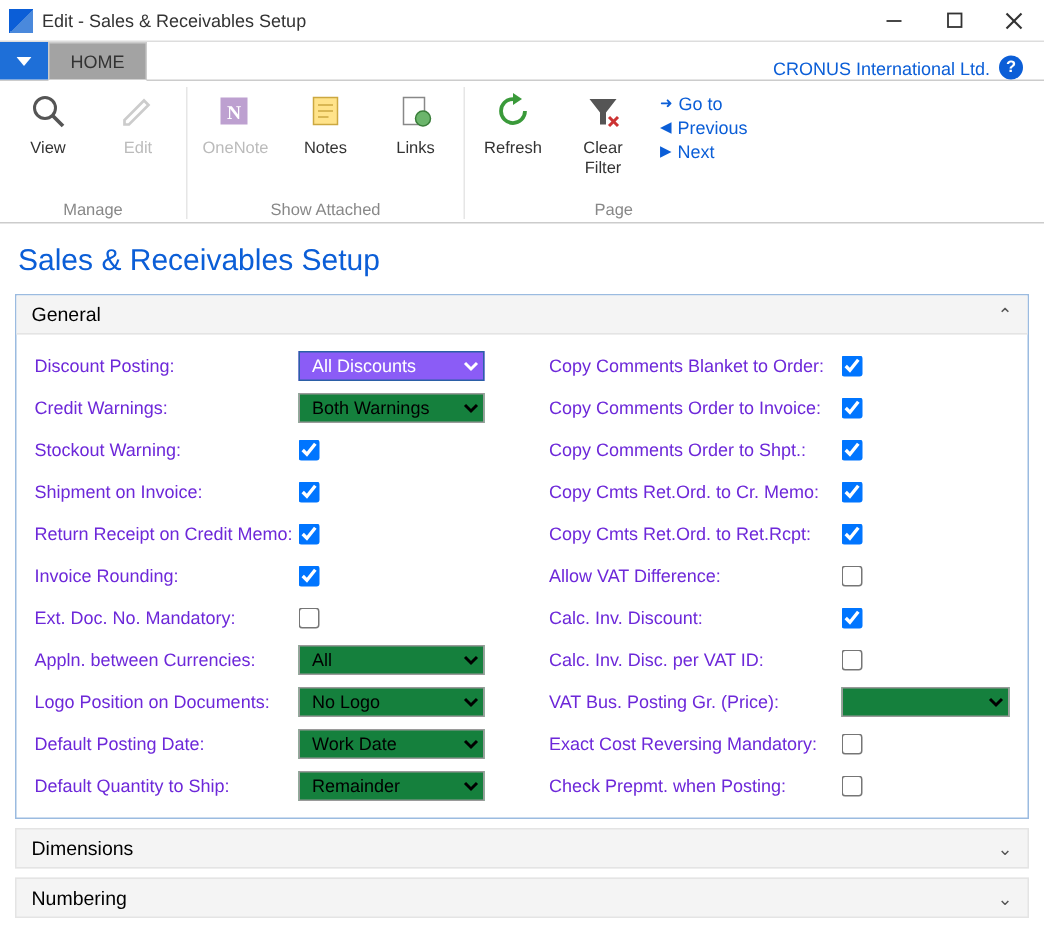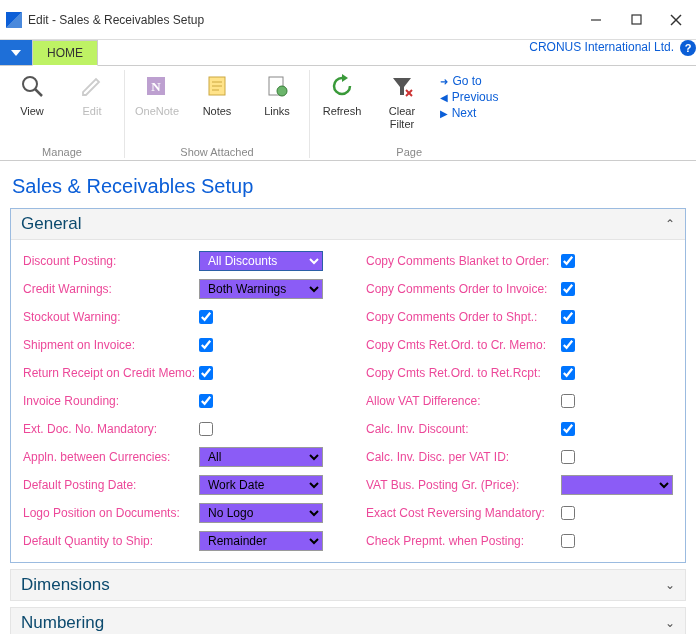--- a/index.html
+++ b/index.html
@@ -8,21 +8,21 @@
     font-family: "Segoe UI", Tahoma, sans-serif;
     font-size: 12px;
     background: #fff;
     color: #333;
     width: 696px;
   }
   
   .titlebar {
     display: flex;
     align-items: center;
-    height: 40px;
+    height: 28px;
     border-bottom: 1px solid #ddd;
     padding-left: 6px;
     text-align: right;
   }
   .titlebar .app-icon {
     width: 16px; height: 16px;
     background: linear-gradient(135deg, #0b5ed7 50%, #4a89dc 50%);
     margin-right: 6px;
   }
   .titlebar .title { flex: 0 0 auto; font-size: 12px; color: #333; }
@@ -46,29 +46,29 @@
     color: white;
   }
   .ribbon-tabs .file-tab svg { width: 10px; height: 6px; }
   .ribbon-tabs .tab {
     padding: 0 14px;
     display: flex; align-items: center;
     font-size: 12px;
     border: 1px solid transparent;
   }
   .ribbon-tabs .tab.active {
-    background: #bef264;
+    background: #a3a3a3;
     border: 1px solid #ccc;
     border-bottom-color: #fff;
     margin-bottom: -1px;
   }
   .ribbon-tabs .company {
     margin-left: auto;
-    padding-right: 0;
-    display: flex; align-items: flex-start;
+    padding-right: 14px;
+    display: flex; align-items: flex-end;
     color: #0b5ed7;
     font-size: 12px;
     gap: 6px;
   }
   .help-icon {
     width: 16px; height: 16px; border-radius: 50%;
     background: #0b5ed7; color: white;
     display: inline-flex; align-items: center; justify-content: center;
     font-size: 11px; font-weight: bold;
   }
@@ -143,43 +143,43 @@
   }
   .section.collapsed { border: none; }
   .section-header {
     display: flex; align-items: center;
     padding: 5px 10px;
     background: #f4f4f4;
     border-bottom: 1px solid #e4e4e4;
     cursor: default;
   }
   .section.collapsed .section-header { background: #f4f4f4; border: 1px solid #e4e4e4; }
-  .section-title { font-size: 17px; color: #0c4a6e; }
+  .section-title { font-size: 13px; color: #000000; }
   .section-caret { margin-left: auto; font-size: 12px; color: #555; }
   .section-body {
     display: flex;
     padding: 10px 12px;
     gap: 36px;
   }
   .col { flex: 1; display: flex; flex-direction: column; gap: 6px; }
   .field-row {
     display: flex; align-items: center;
     min-height: 22px;
   }
   .field-row label {
     flex: 0 0 176px;
     font-size: 12px;
-    color: #ec4899;
+    color: #6d28d9;
   }
   .col.right .field-row label { flex: 0 0 195px; }
   .field-row select, .field-row .textbox {
     flex: 1; height: 20px;
     font-family: inherit; font-size: 12px;
     border: 1px solid #9a9a9a;
-    background: #8b5cf6;
+    background: #15803d;
     padding: 0 4px;
     max-width: 124px;
   }
   .field-row select.highlight {
     background: #8b5cf6;
     color: #fff;
     border: 1px solid #2b5fa6;
   }
   .field-row input[type="checkbox"]{
     width: 14px; height: 14px; margin: 0;
@@ -360,26 +360,26 @@
         </div>
         <div class="field-row">
           <label>Ext. Doc. No. Mandatory:</label>
           <input type="checkbox" style="">
         </div>
         <div class="field-row">
           <label>Appln. between Currencies:</label>
           <select><option>All</option></select>
         </div>
         <div class="field-row">
+          <label>Logo Position on Documents:</label>
+          <select><option>No Logo</option></select>
+        </div>
+        <div class="field-row">
           <label>Default Posting Date:</label>
           <select><option>Work Date</option></select>
-        </div>
-        <div class="field-row">
-          <label>Logo Position on Documents:</label>
-          <select><option>No Logo</option></select>
         </div>
         <div class="field-row">
           <label>Default Quantity to Ship:</label>
           <select><option>Remainder</option></select>
         </div>
       </div>
 
       <div class="col right">
         <div class="field-row">
           <label>Copy Comments Blanket to Order:</label>

